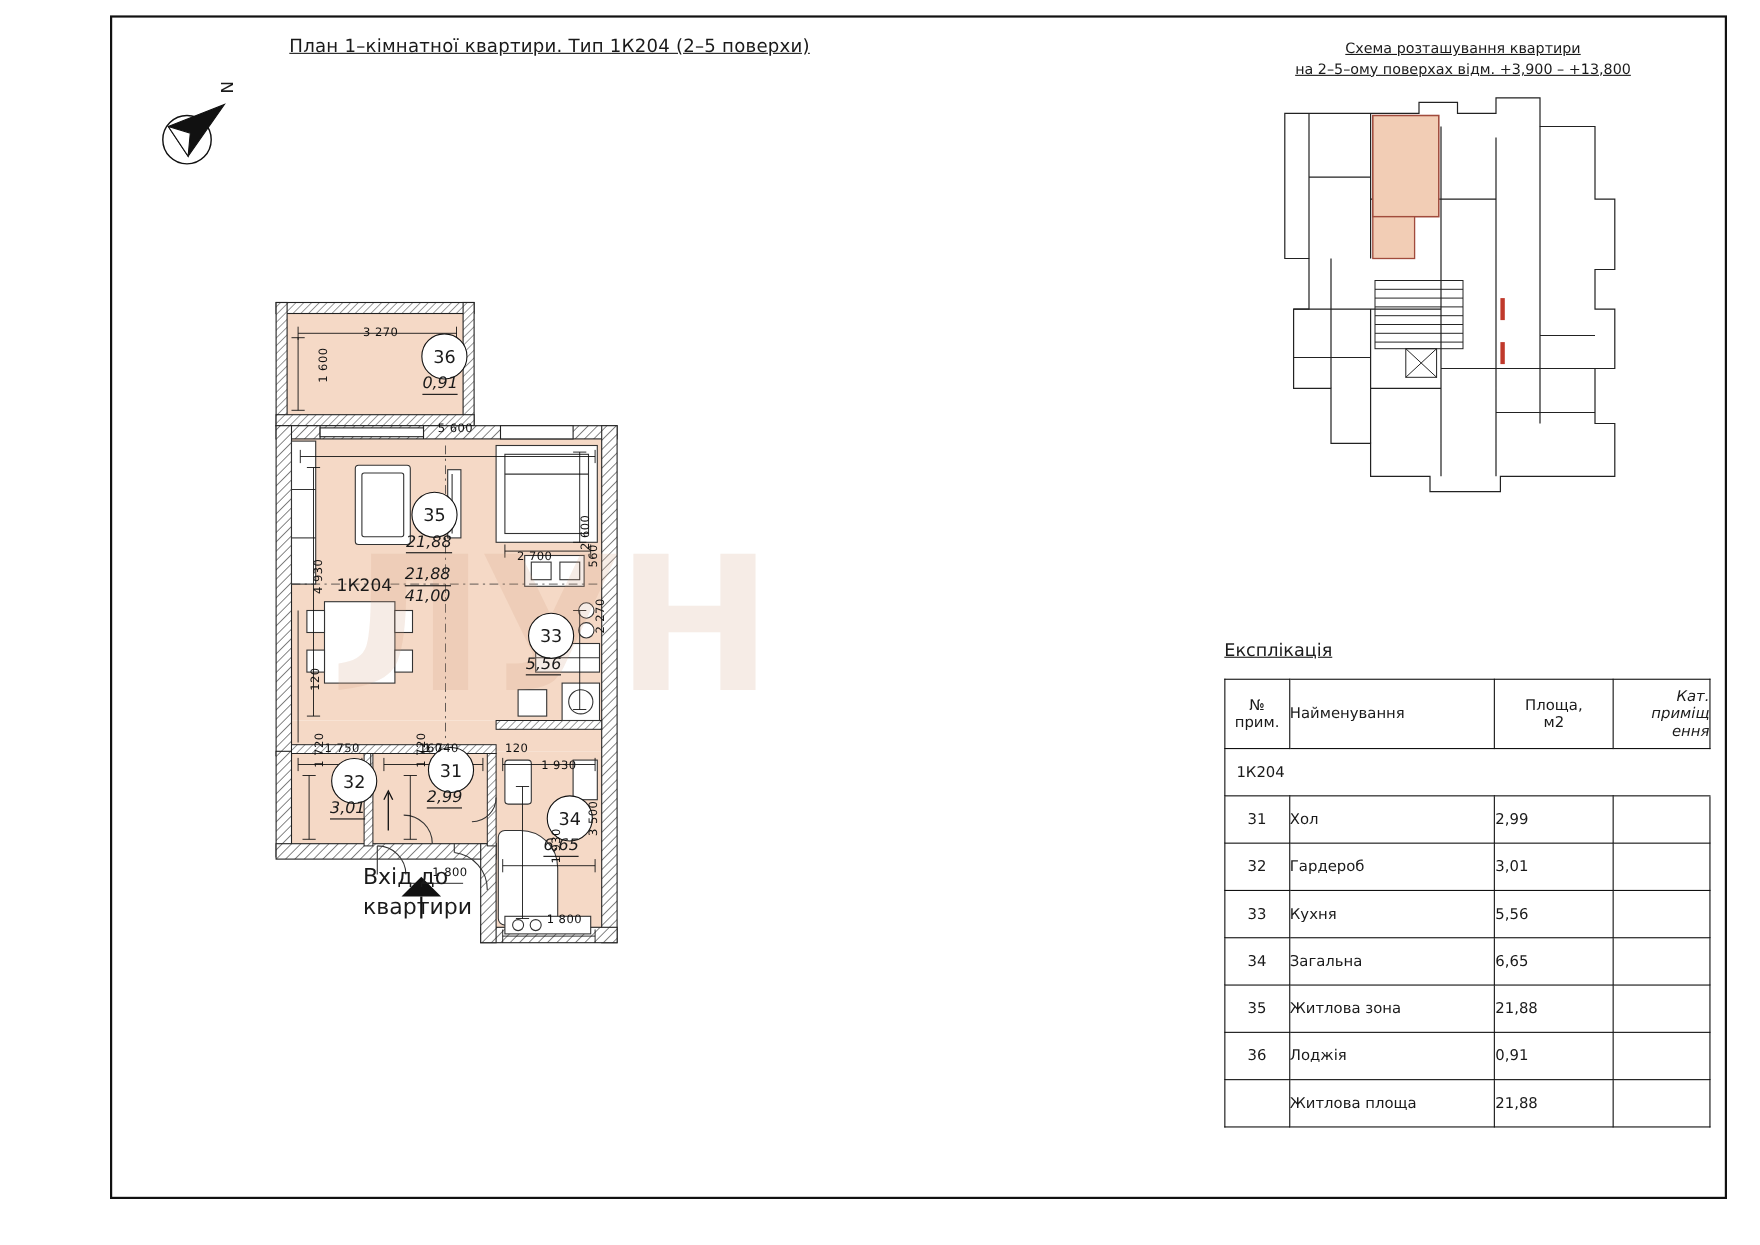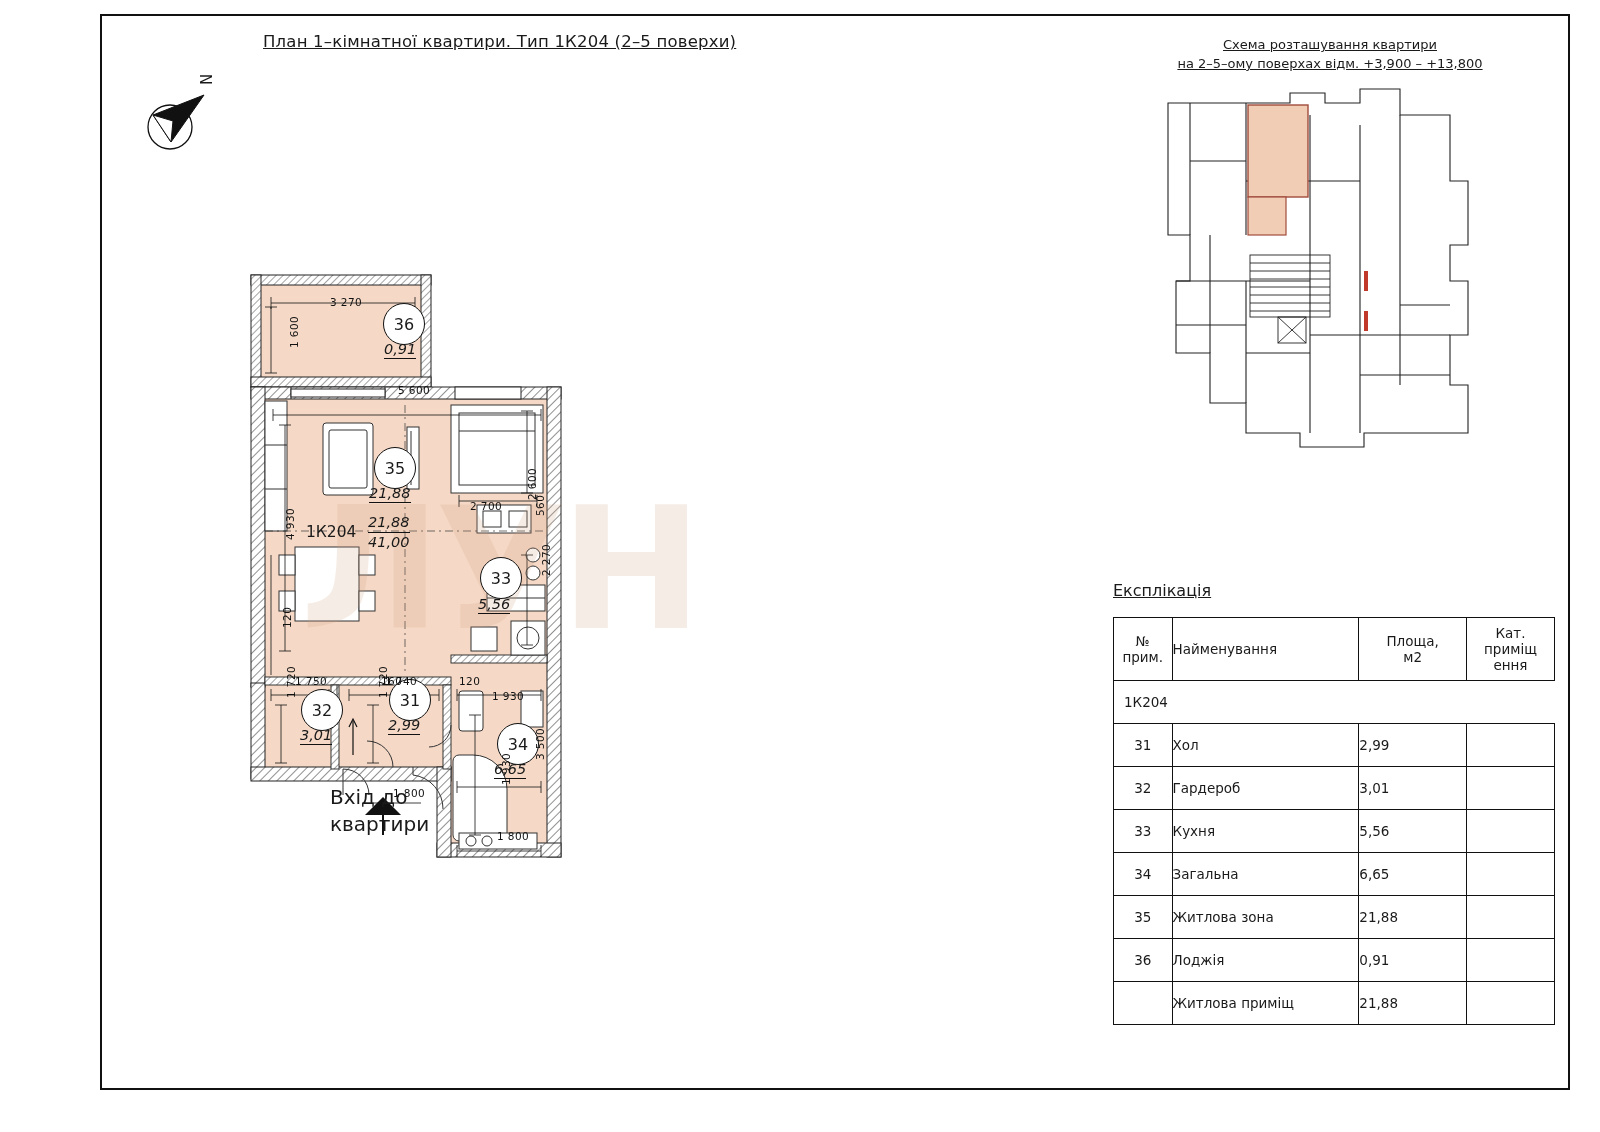--- a/index.html
+++ b/index.html
@@ -177,21 +177,21 @@
     vertical-align: middle;
   }
   .expl-table th {
     height: 62px;
     font-size: 13.5px;
     line-height: 1.2;
   }
   .col-num { width: 58px; text-align: center; }
   .col-name { width: 188px; text-align: left; padding-left: 8px; }
   .col-area { width: 108px; }
-  .col-cat  { width: 88px; text-align: center; }
+  .col-cat  { width: 88px; text-align: right; font-style: italic; }
   .row-group td { text-align: left; padding-left: 10px; }
   .row-group .nb { border-right: none; }
   .cell-blank { }
 </style>
 </head>
 <body>
 
 <div class="sheet">
 
   <div class="border-frame"></div>
@@ -560,20 +560,20 @@
       </tr>
       <tr>
         <td class="col-num">36</td>
         <td class="col-name">Лоджія</td>
         <td class="col-area">0,91</td>
         <td class="col-cat"></td>
       </tr>
 
       <tr>
         <td class="col-num cell-blank"></td>
-        <td class="col-name">Житлова приміщ</td>
+        <td class="col-name">Житлова площа</td>
         <td class="col-area">21,88</td>
         <td class="col-cat"></td>
       </tr>
     </tbody>
   </table>
 
 </div>
 
 </body></html>

